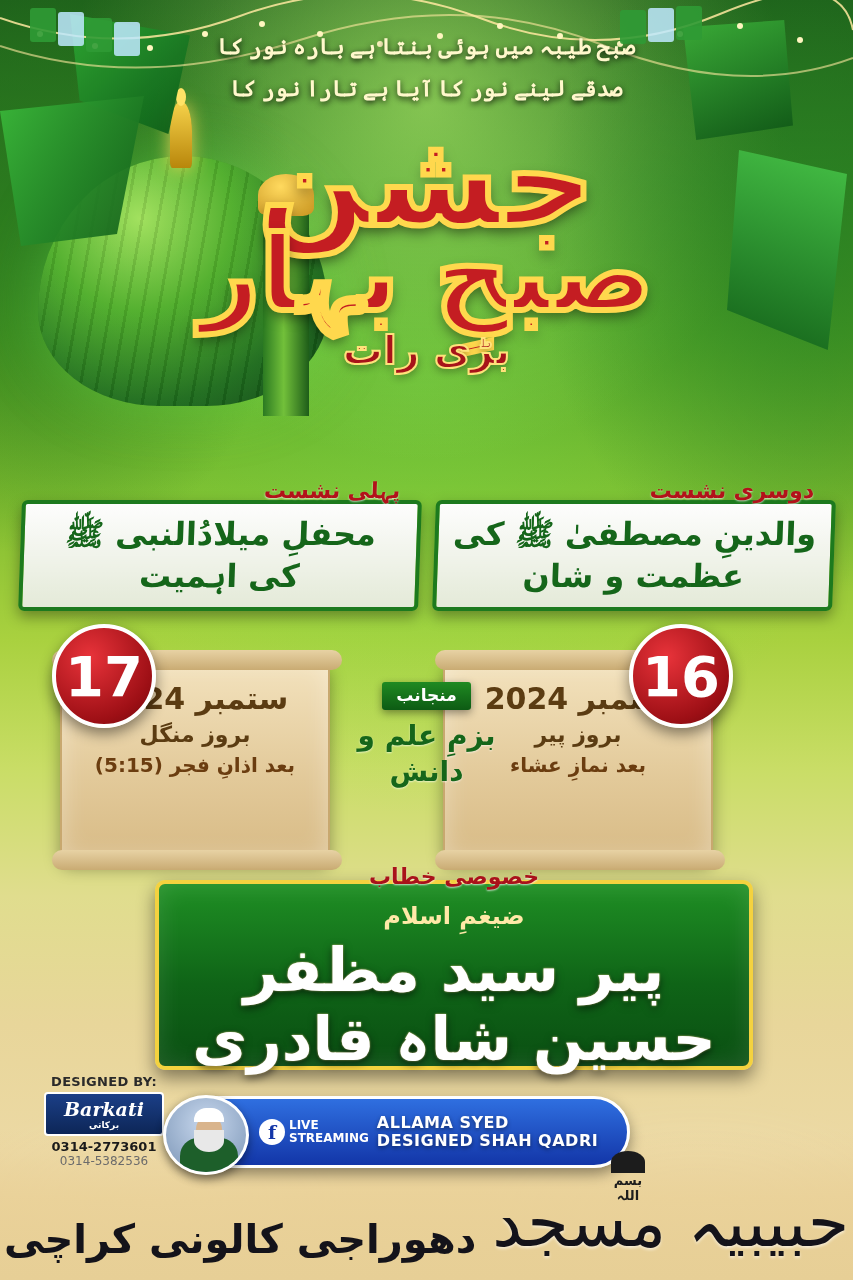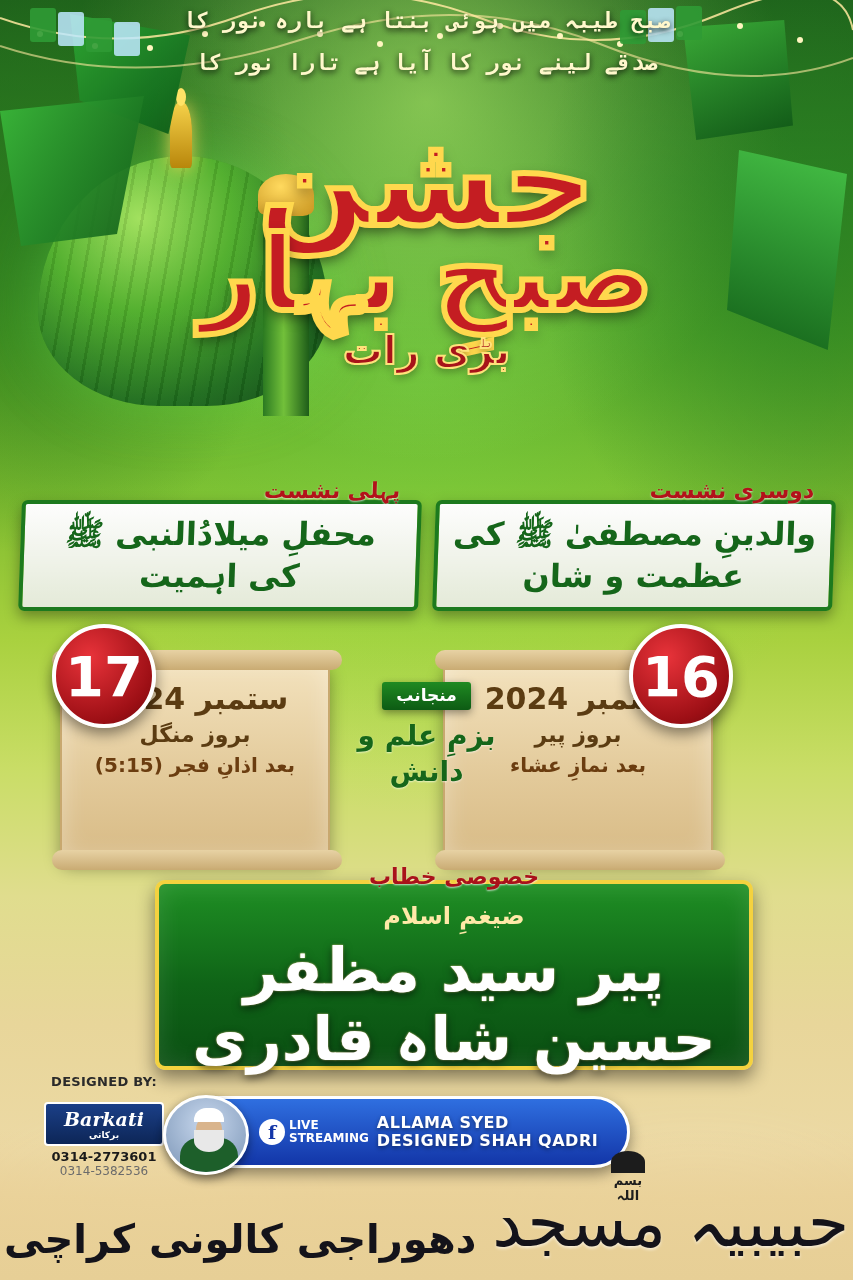--- a/index.html
+++ b/index.html
@@ -92,23 +92,23 @@
     background: linear-gradient(200deg, #49c94a, #0f5c18);
     clip-path: polygon(10% 0, 100% 12%, 84% 100%, 0 80%);
     opacity:.9; }
   .flag-4 { right:60px; top:20px; width:110px; height:120px;
     background: linear-gradient(160deg, #3cb43a, #0b4f14);
     clip-path: polygon(0 6%, 92% 0, 100% 88%, 12% 100%);
     opacity:.85; }
   .lights { position:absolute; left:0; top:0; width:853px; height:130px; }
   
   .couplet {
-    position:absolute; top:2px; left:0; width:853px;
+    position:absolute; top:26px; left:0; width:853px;
     text-align:center; direction:rtl;
-    color:#fff8cc; font-family:Liberation Mono, monospace;
+    color:#fff8cc; font-family:Liberation Serif, serif;
     text-shadow: 0 2px 6px rgba(0,0,0,.85);
   }
   .couplet div { font-size:22px; line-height:1.9; font-weight:bold; letter-spacing:.5px; }
   
   .title-block {
     position:absolute; top:120px; left:0; width:853px; text-align:center; direction:rtl;
   }
   .title-main {
     font-size:128px; line-height:.95; font-weight:bold;
     color:#c41d22;
@@ -221,21 +221,21 @@
     margin-top:6px; font-size:60px; font-weight:bold; color:#fff;
     text-shadow: 0 3px 8px rgba(0,0,0,.6), 0 0 2px #ffe98f;
     line-height:1.15;
   }
   
   .designer {
     position:absolute; left:44px; top:1074px; width:120px; text-align:center;
   }
   .designer .dtop { font-size:13px; font-weight:bold; color:#2a2a2a; letter-spacing:.3px; }
   .designer .dbox {
-    margin-top:13px; background:linear-gradient(180deg,#1b3f87,#0d2657);
+    margin-top:3px; background:linear-gradient(180deg,#1b3f87,#0d2657);
     border:2px solid #fff; border-radius:4px; padding:4px 2px;
     color:#fff; font-family:"DejaVu Serif", serif; font-style:italic; font-size:19px; font-weight:bold;
   }
   .designer .dsub { font-size:9px; font-style:normal; font-family:"DejaVu Sans",sans-serif; }
   .designer .dphone { margin-top:3px; font-size:13px; font-weight:bold; color:#1a1a1a; }
   .designer .dphone2 { font-size:12px; color:#6b6b6b; }
   
   .live-bar {
     position:absolute; left:170px; top:1096px; width:460px; height:72px;
     background: linear-gradient(180deg,#2f6fe0,#1336a8);

